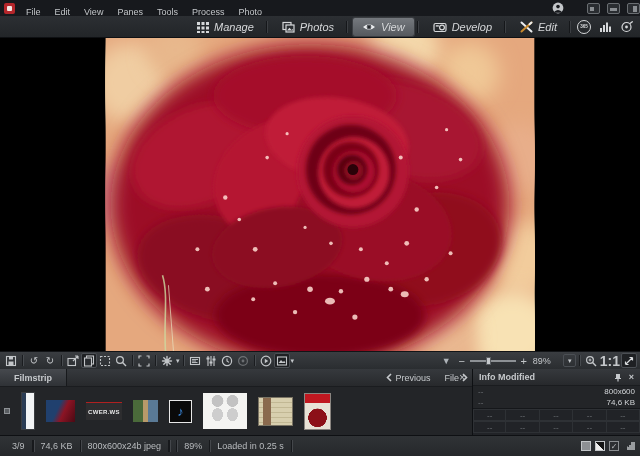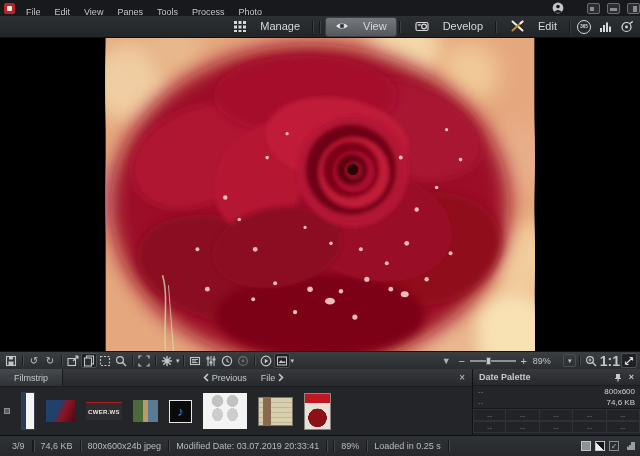--- a/index.html
+++ b/index.html
@@ -21,22 +21,22 @@
               position:relative; background:#2a2d31; }
   .pane-btn i { position:absolute; background:#8a8e92; }
   .pane-inner-left  { left:2px; top:3px; width:4px; height:4px; }
   .pane-inner-bottom{ left:2px; bottom:2px; right:2px; height:3px; }
   .pane-inner-right { right:2px; top:2px; width:4px; height:6px; }
 
   
   .tabbar { position:absolute; top:16px; left:0; right:0; height:22px;
             background:linear-gradient(#2c2f33,#222528); border-bottom:1px solid #0e1013;
             display:flex; align-items:center; justify-content:flex-end; padding-right:3px; }
-  .mode-tab { display:flex; gap:14px; color:#d6d8da; font-size:11px;
-              padding:2px 9px; height:18px; border-radius:2px; margin-left:3px; }
+  .mode-tab { display:flex; align-items:center; gap:5px; color:#d6d8da; font-size:11px;
+              padding:2px 9px; height:18px; border-radius:2px; margin-left:3px;font-style:italic; }
   .mode-tab.selected { background:linear-gradient(#75797e,#55595e); box-shadow:0 0 0 1px #3a3d41; }
   .tab-sep { width:1px; height:12px; background:#15171a; margin:0 3px; box-shadow:1px 0 0 #3c3f43; }
   .circle-badge { width:14px; height:14px; border:1.3px solid #d6d8da; border-radius:50%;
                   display:flex; align-items:center; justify-content:center; margin:0 4px;
                   color:#d6d8da; font-size:4.6px; font-weight:bold; }
   .tool-ico { margin:0 4px; display:flex; align-items:center; }
 
   
   .viewer { position:absolute; top:38px; left:0; right:0; height:313px; background:#000;
             display:flex; justify-content:center; align-items:center; }
@@ -58,22 +58,22 @@
   .zoom-handle { position:absolute; left:16px; top:-3px; width:5px; height:8px; background:#c6c9cc;
                  border:1px solid #5a5e62; }
   .zoom-val { color:#c3c6c9; font-size:9px; margin:0 6px 0 4px; width:24px; }
   .one2one { font-size:14px; font-weight:bold; }
 
   
   .film-panel { position:absolute; top:369px; left:0; width:472px; height:66px; background:#232528; }
   .film-header { height:18px; background:linear-gradient(#36393d,#27292c); border-bottom:1px solid #1a1c1f;
                  display:flex; align-items:center; font-size:9px; color:#c6c9cc; position:relative; }
   .film-tab { background:linear-gradient(#46494e,#2f3236); height:100%; display:flex; align-items:center;
-              padding:0 14px; font-weight:normal; border-right:1px solid #17191c; }
-  .film-nav { position:absolute; left:15px; right:0; display:flex; justify-content:center; align-items:center;
+              padding:0 14px; font-weight:bold; border-right:1px solid #17191c; }
+  .film-nav { position:absolute; left:15px; right:0; display:flex; justify-content:flex-end; align-items:center;
               gap:6px; pointer-events:none; }
   .nav-btn { display:flex; align-items:center; gap:3px; pointer-events:auto; padding:0 4px; }
   .film-close { margin-left:auto; margin-right:7px; font-size:10px; color:#c6c9cc; }
   .thumbs { display:flex; align-items:center; gap:11px; padding:3px 4px; height:48px; }
   .thumb { flex:none; }
   .t-selwrap { background:#595d61; border:1px solid #8d9195; padding:2px; }
   .t-rose { width:34px; height:34px;
             background:radial-gradient(circle at 48% 52%, #2e040c 7%, #7c0a1e 26%, #b0142e 55%, #d4607a 78%, #e8c09a 100%); }
   .t-shot { width:14px; height:38px; background:linear-gradient(90deg,#2a3c55 0 30%, #f2f4f6 30%);
             border:1px solid #3a3d41; }
@@ -189,20 +189,28 @@
             <rect x="4.5" y="5.5" width="3" height="3"></rect>
             <rect x="9" y="5.5" width="3" height="3"></rect>
         <rect x="0" y="10" width="3" height="2"></rect>
             <rect x="4.5" y="10" width="3" height="2"></rect>
             <rect x="9" y="10" width="3" height="2"></rect>
           </g>
       </svg>
       <span>Manage</span>
     </div>
     <span class="tab-sep"></span>
+    <div class="mode-tab">
+      <svg class="ic" width="13" height="12" viewBox="0 0 13 12">
+        <rect x="1" y="1.5" width="8" height="7" fill="none" stroke="#d6d8da" stroke-width="1.2"></rect>
+        <rect x="4" y="4" width="8" height="7" fill="#2a2d31" stroke="#d6d8da" stroke-width="1.2"></rect>
+        <path d="M5 9.5 L7.5 6.8 L9.5 9 L10.5 8 L11.5 9.5 Z" fill="#d6d8da"></path>
+      </svg>
+      <span>Photos</span>
+    </div>
     <span class="tab-sep"></span>
     <div class="mode-tab selected">
       <svg class="ic" width="14" height="12" viewBox="0 0 14 12">
         <path d="M1 6 Q7 0.5 13 6 Q7 11.5 1 6 Z" fill="#eceef0"></path>
         <circle cx="7" cy="6" r="2.4" fill="#55595e"></circle>
         <circle cx="7" cy="6" r="1" fill="#1a1c1f"></circle>
       </svg>
       <span>View</span>
     </div>
     <span class="tab-sep"></span>
@@ -475,21 +483,21 @@
           <span>♪</span>
         </span>
       <span class="thumb t-hand"></span>
       <span class="thumb t-card"></span>
       <span class="thumb t-mag"></span>
     </div>
   </div>
 
   <div class="info-panel">
     <div class="info-header">
-      <span>Date Palette</span>
+      <span>Info Modified</span>
       <span class="info-hbtns">
         <svg class="ic" width="8" height="9" viewBox="0 0 8 9">
           <rect x="2" y="1" width="4" height="4.5" fill="#c6c9cc"></rect>
           <path d="M1 5.5 H7 M4 5.5 V8.5" stroke="#c6c9cc" stroke-width="1.2"></path>
         </svg>
         <span>×</span>
       </span>
     </div>
     <div class="info-rows-wrap">
       <div class="info-row">
@@ -521,21 +529,20 @@
   </div>
 
   <div class="statusbar">
     <span class="seg">3/9</span>
     <span class="sdiv"></span>
     <span class="sdiv"></span>
     <span class="seg">74,6 KB</span>
     <span class="sdiv"></span>
     <span class="seg">800x600x24b jpeg</span>
     <span class="sdiv"></span>
-    <span class="seg">Modified Date: 03.07.2019 20:33:41</span>
     <span class="sdiv"></span>
     <span class="sdiv" style="margin-left:6px;"></span>
     <span class="seg">89%</span>
     <span class="sdiv"></span>
     <span class="seg">Loaded in 0.25 s</span>
     <span class="sdiv"></span>
     <span class="status-icons">
       <span class="sq-gray"></span>
       <span class="sq-diag"></span>
       <span class="sq-check">✓</span>

